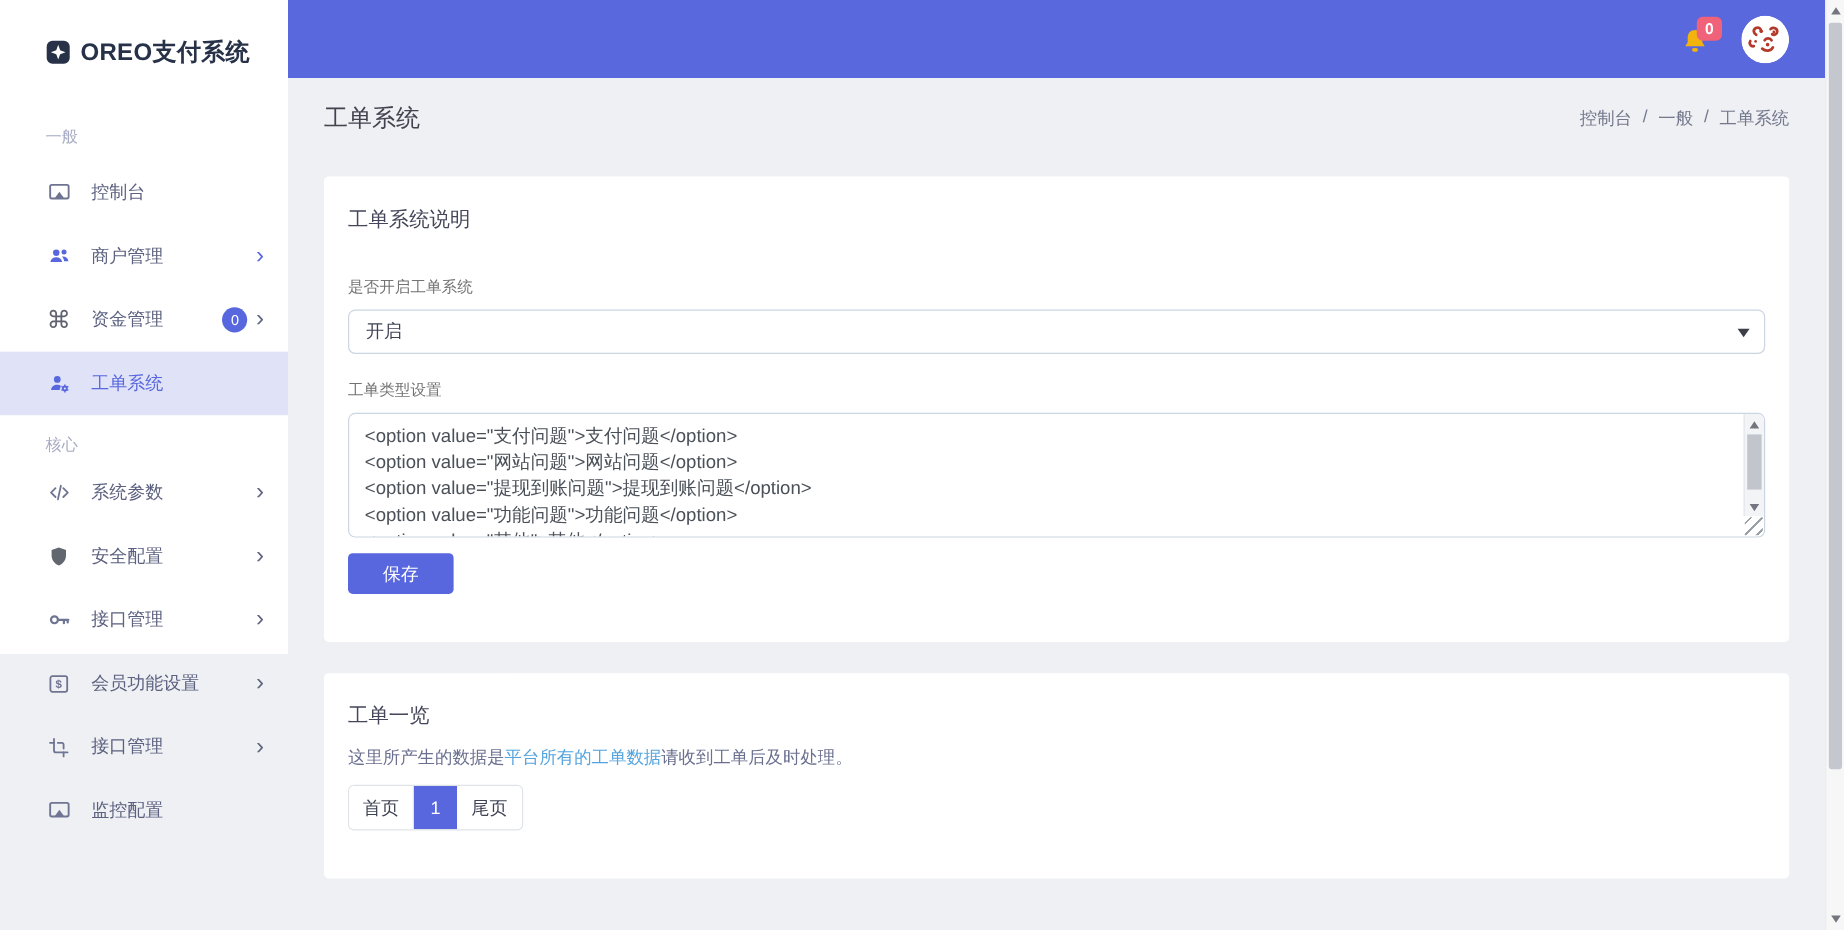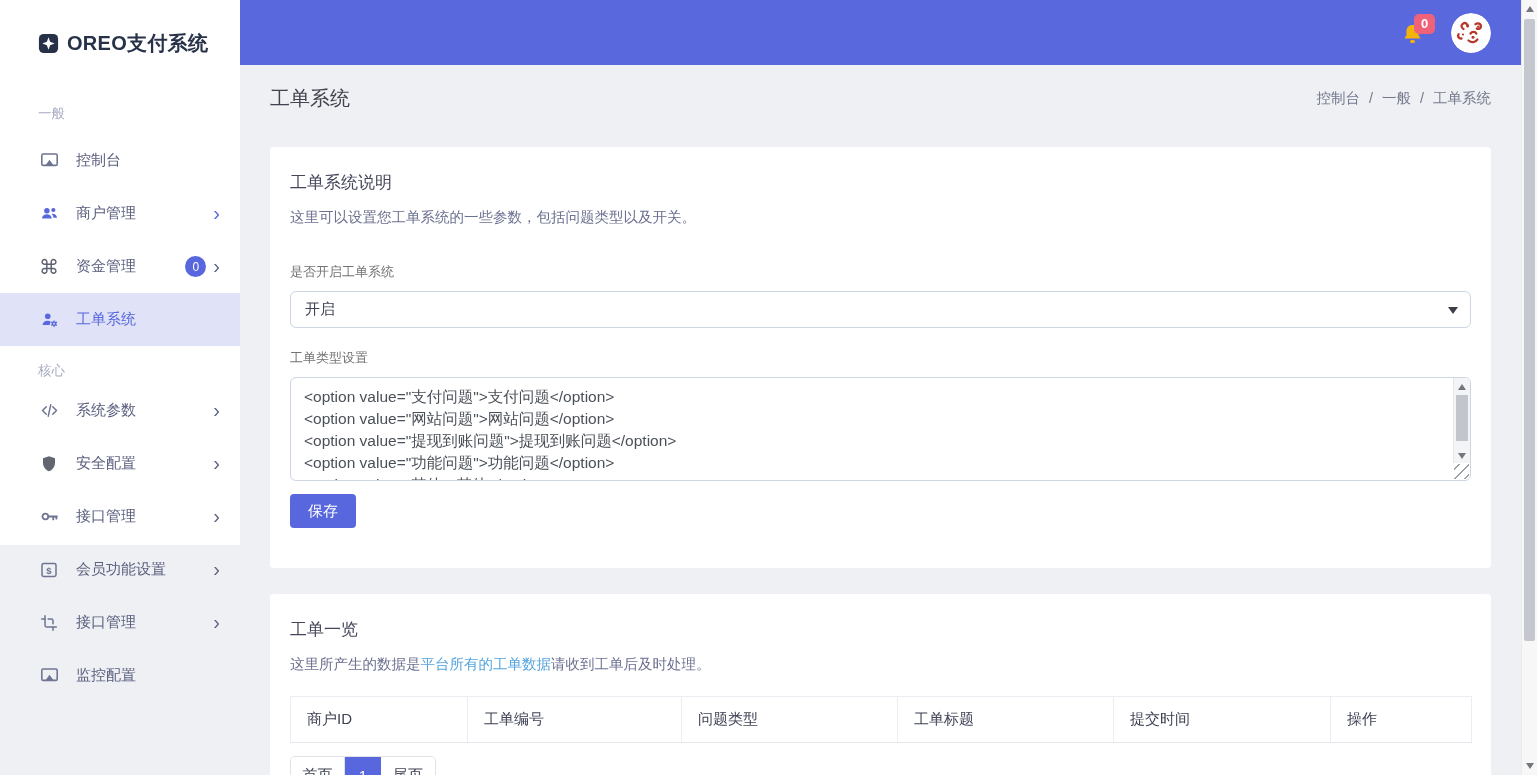--- a/index.html
+++ b/index.html
@@ -82,21 +82,21 @@
   .ta-scroll { position:absolute; right:0; top:0; width:17px; bottom:17px; background:#f3f4f6;
     border-left:1px solid #e5e7eb; }
   .ta-arrow { position:absolute; left:0; width:100%; height:15px; display:flex; align-items:center; justify-content:center; }
   .ta-arrow.up { top:1px; } .ta-arrow.down { bottom:0; }
   .ta-thumb { position:absolute; left:2px; right:2px; top:17px; height:46px; background:#c2c5cc; }
   .ta-grip { position:absolute; right:1px; bottom:1px; width:15px; height:15px;
     background:repeating-linear-gradient(135deg, transparent 0 3px, #9aa0a8 3px 4.5px, transparent 4.5px 7px); }
 
   .save-btn { margin-top:13px; display:inline-flex; align-items:center; justify-content:center;
     background:#5867dd; color:#fff; font-size:15px; border:none; border-radius:4px;
-    padding:0 18px; height:34px; cursor:pointer; font-family:inherit; }
+    padding:0 29px; height:34px; cursor:pointer; font-family:inherit; }
 
   .desc-link { color:#55a4de; cursor:pointer; }
 
   .order-table { width:100%; border-collapse:collapse; table-layout:fixed; margin-top:22px; }
   .order-table th { border:1px solid #ebedf2; border-bottom:1px solid #e4e6ec; height:46px;
     text-align:left; padding:0 16px; font-size:15px; font-weight:500; color:#3f4254; }
 
   .pagination { display:inline-flex; margin-top:13px; border:1px solid #dfe3e8; border-radius:5px;
     overflow:hidden; background:#fff; }
   .page-btn { min-width:54px; height:36px; display:flex; align-items:center; justify-content:center;
@@ -294,21 +294,20 @@
       <span class="crumb">控制台</span>
       <span>/</span>
       <span class="crumb">一般</span>
       <span>/</span>
       <span class="crumb">工单系统</span>
     </div>
   </div>
 
   <section class="card">
     <div class="card-title">工单系统说明</div>
-    <div class="card-desc">这里可以设置您工单系统的一些参数，包括问题类型以及开关。</div>
 
     <div class="form-label lbl-toggle">是否开启工单系统</div>
     <div class="select-box">
       <span>开启</span>
       <span class="select-caret"></span>
     </div>
 
     <div class="form-label lbl-types">工单类型设置</div>
     <div class="textarea-box">
       <div class="ta-content">&lt;option value="支付问题"&gt;支付问题&lt;/option&gt;
@@ -330,40 +329,20 @@
 
     <button class="save-btn">保存</button>
   </section>
 
   <section class="card">
     <div class="card-title">工单一览</div>
     <div class="card-desc">
       <span>这里所产生的数据是</span><span class="desc-link">平台所有的工单数据</span><span>请收到工单后及时处理。</span>
     </div>
 
-    <table class="order-table">
-      <colgroup>
-        <col style="width:177px">
-          <col style="width:214px">
-          <col style="width:216px">
-        <col style="width:216px">
-          <col style="width:217px">
-          <col style="width:141px">
-      </colgroup>
-      <thead>
-        <tr>
-          <th>商户ID</th>
-          <th>工单编号</th>
-          <th>问题类型</th>
-          <th>工单标题</th>
-          <th>提交时间</th>
-          <th>操作</th>
-        </tr>
-      </thead>
-    </table>
 
     <div class="pagination">
       <span class="page-btn">首页</span>
       <span class="page-btn current">1</span>
       <span class="page-btn">尾页</span>
     </div>
   </section>
 
 </main>
 

